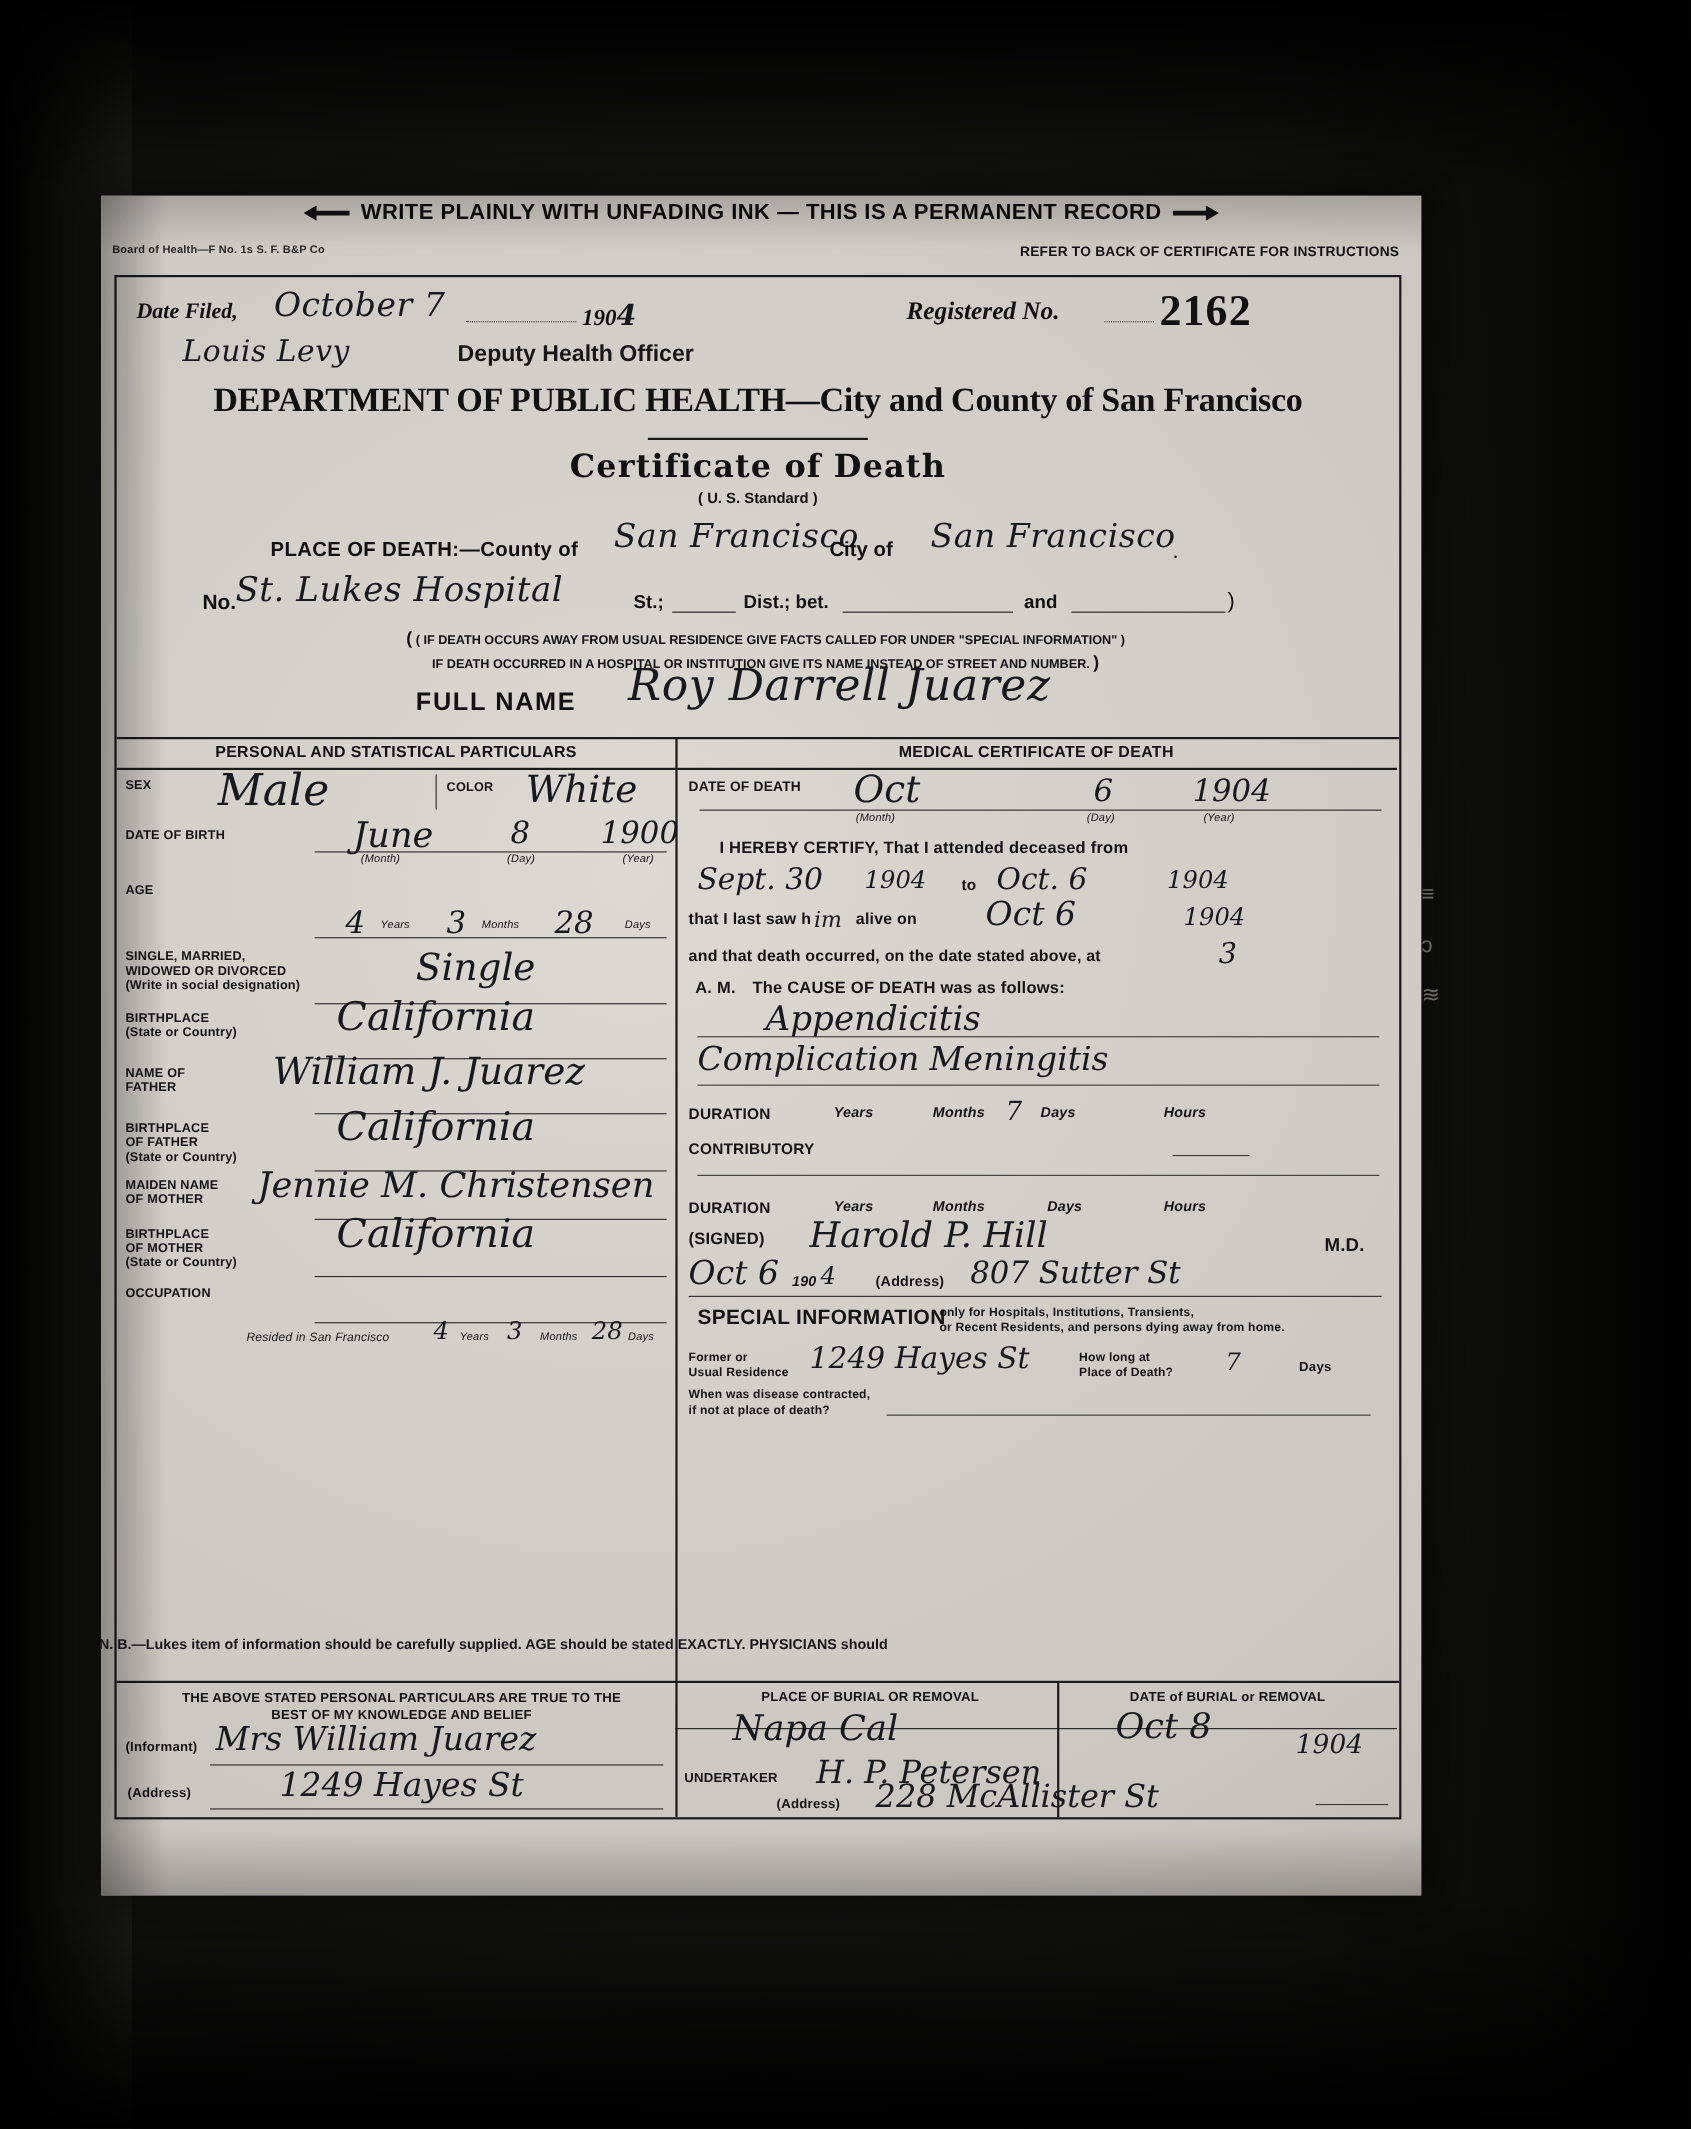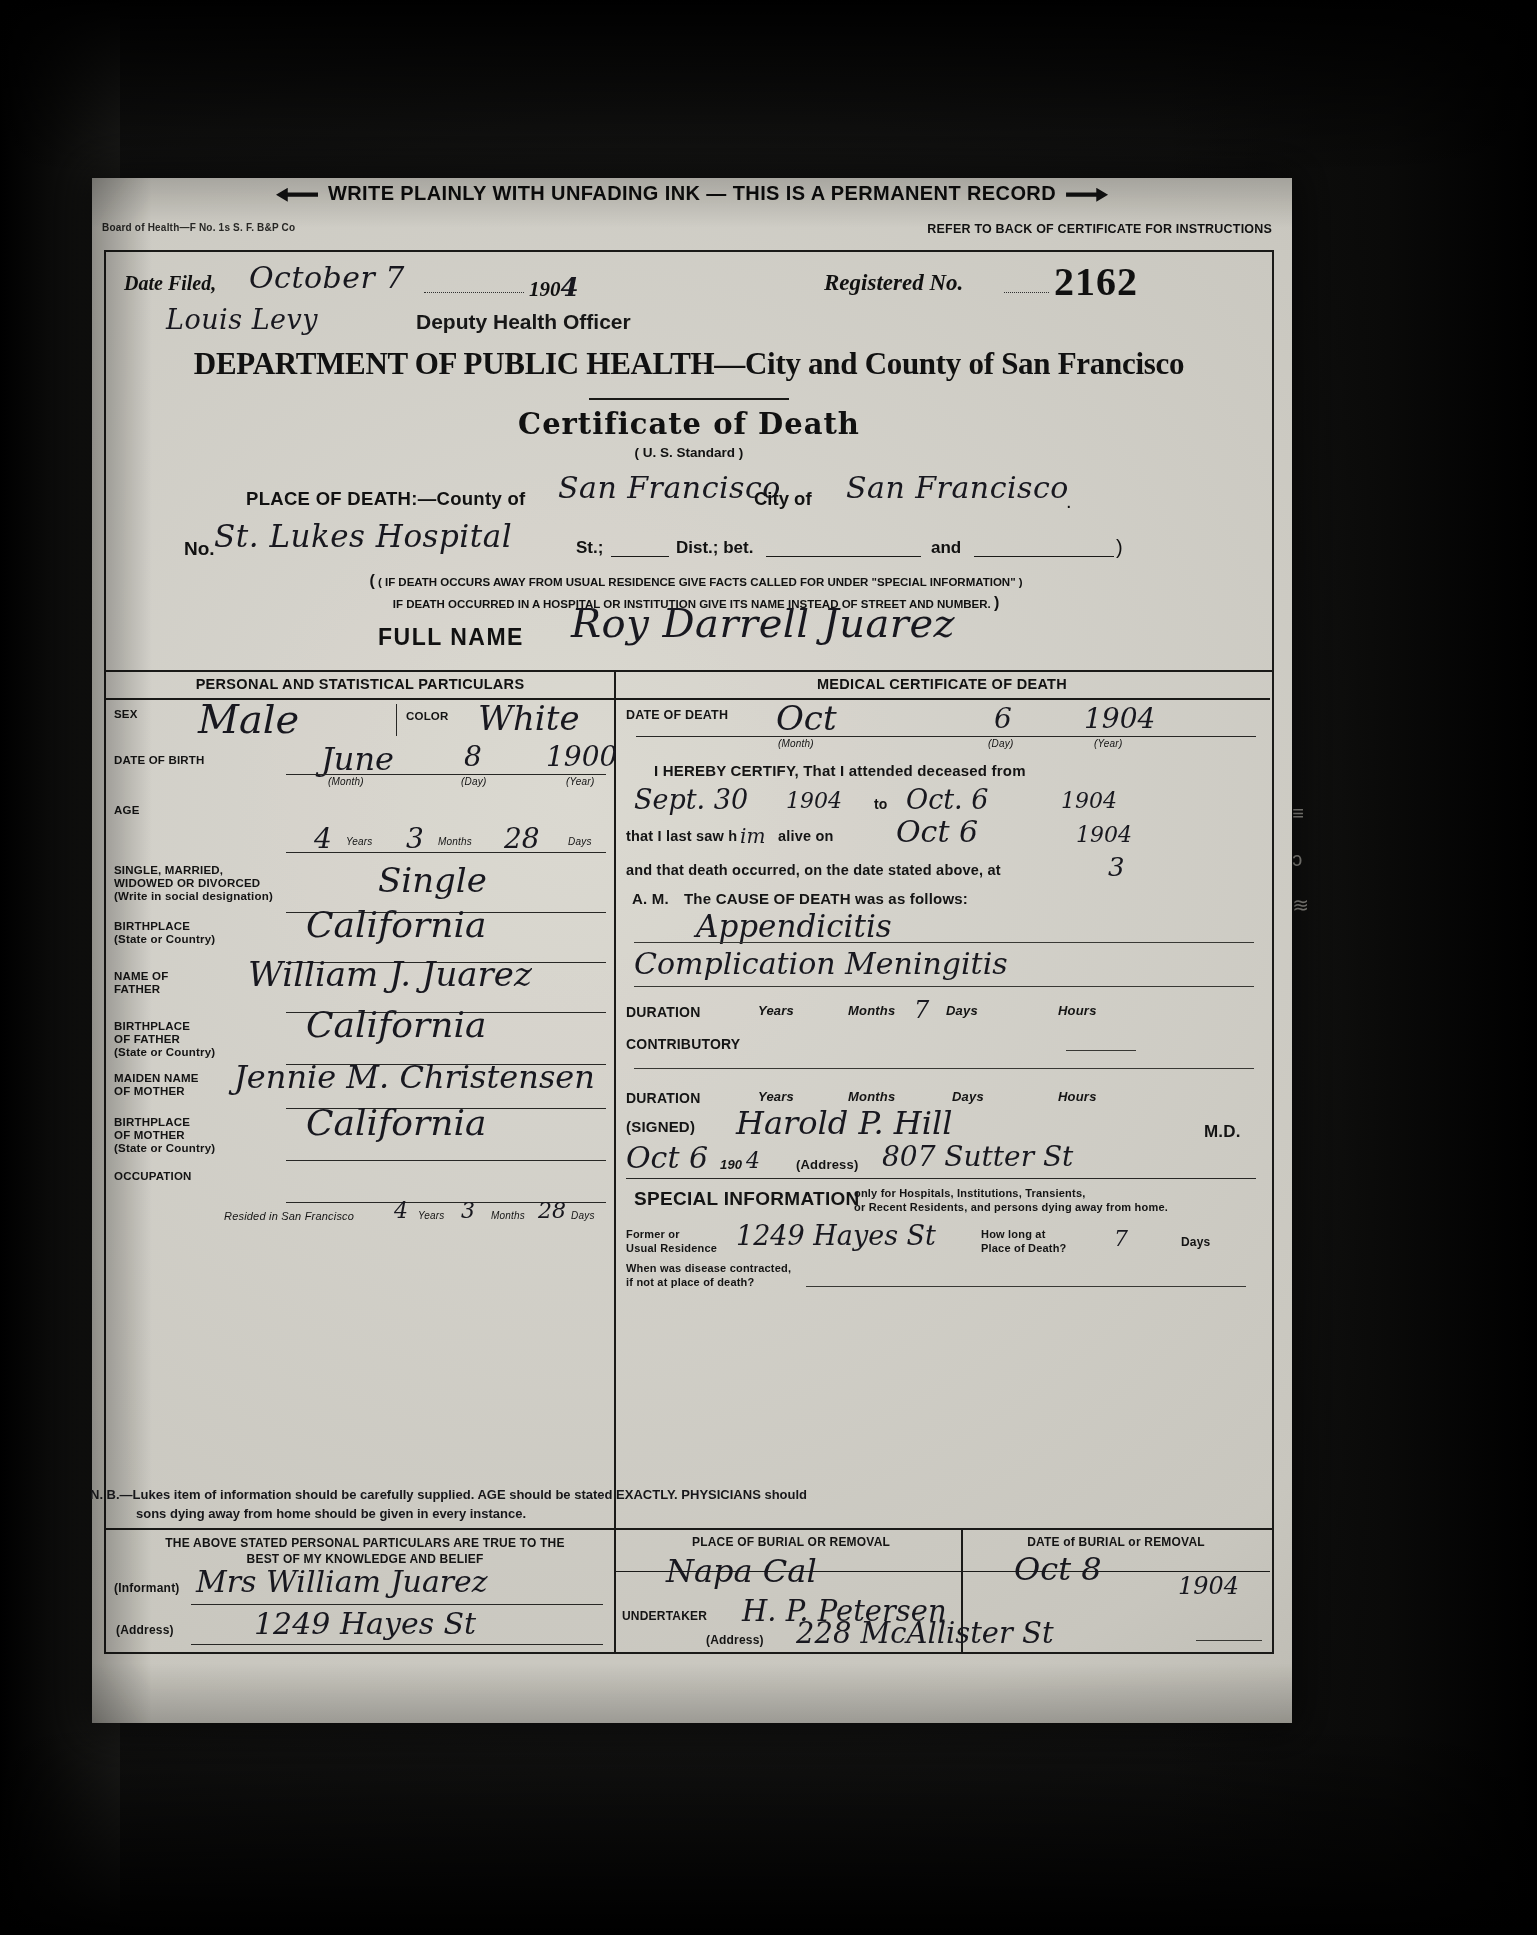--- a/index.html
+++ b/index.html
@@ -563,15 +563,14 @@
       <div class="hw" style="left:636px; top:1342px; font-size:29px;">H. P. Petersen</div>
       <div class="flabel" style="left:600px; top:1382px; font-size:12px;">(Address)</div>
       <div class="hw" style="left:690px; top:1364px; font-size:29px;">228 McAllister St</div>
       <div class="fline" style="left:1090px; top:1388px; width:66px; border-bottom:1px solid #3a3a36;"></div>
 
     </div>
   </div>
 
   <div class="nb-note">
     <span>N. B.—Lukes item of information should be carefully supplied.   AGE should be stated EXACTLY.   PHYSICIANS should</span>
-    <span class="ind">sons dying away from home should be given in every instance.</span>
   </div>
 </div>
 
 </body></html>

